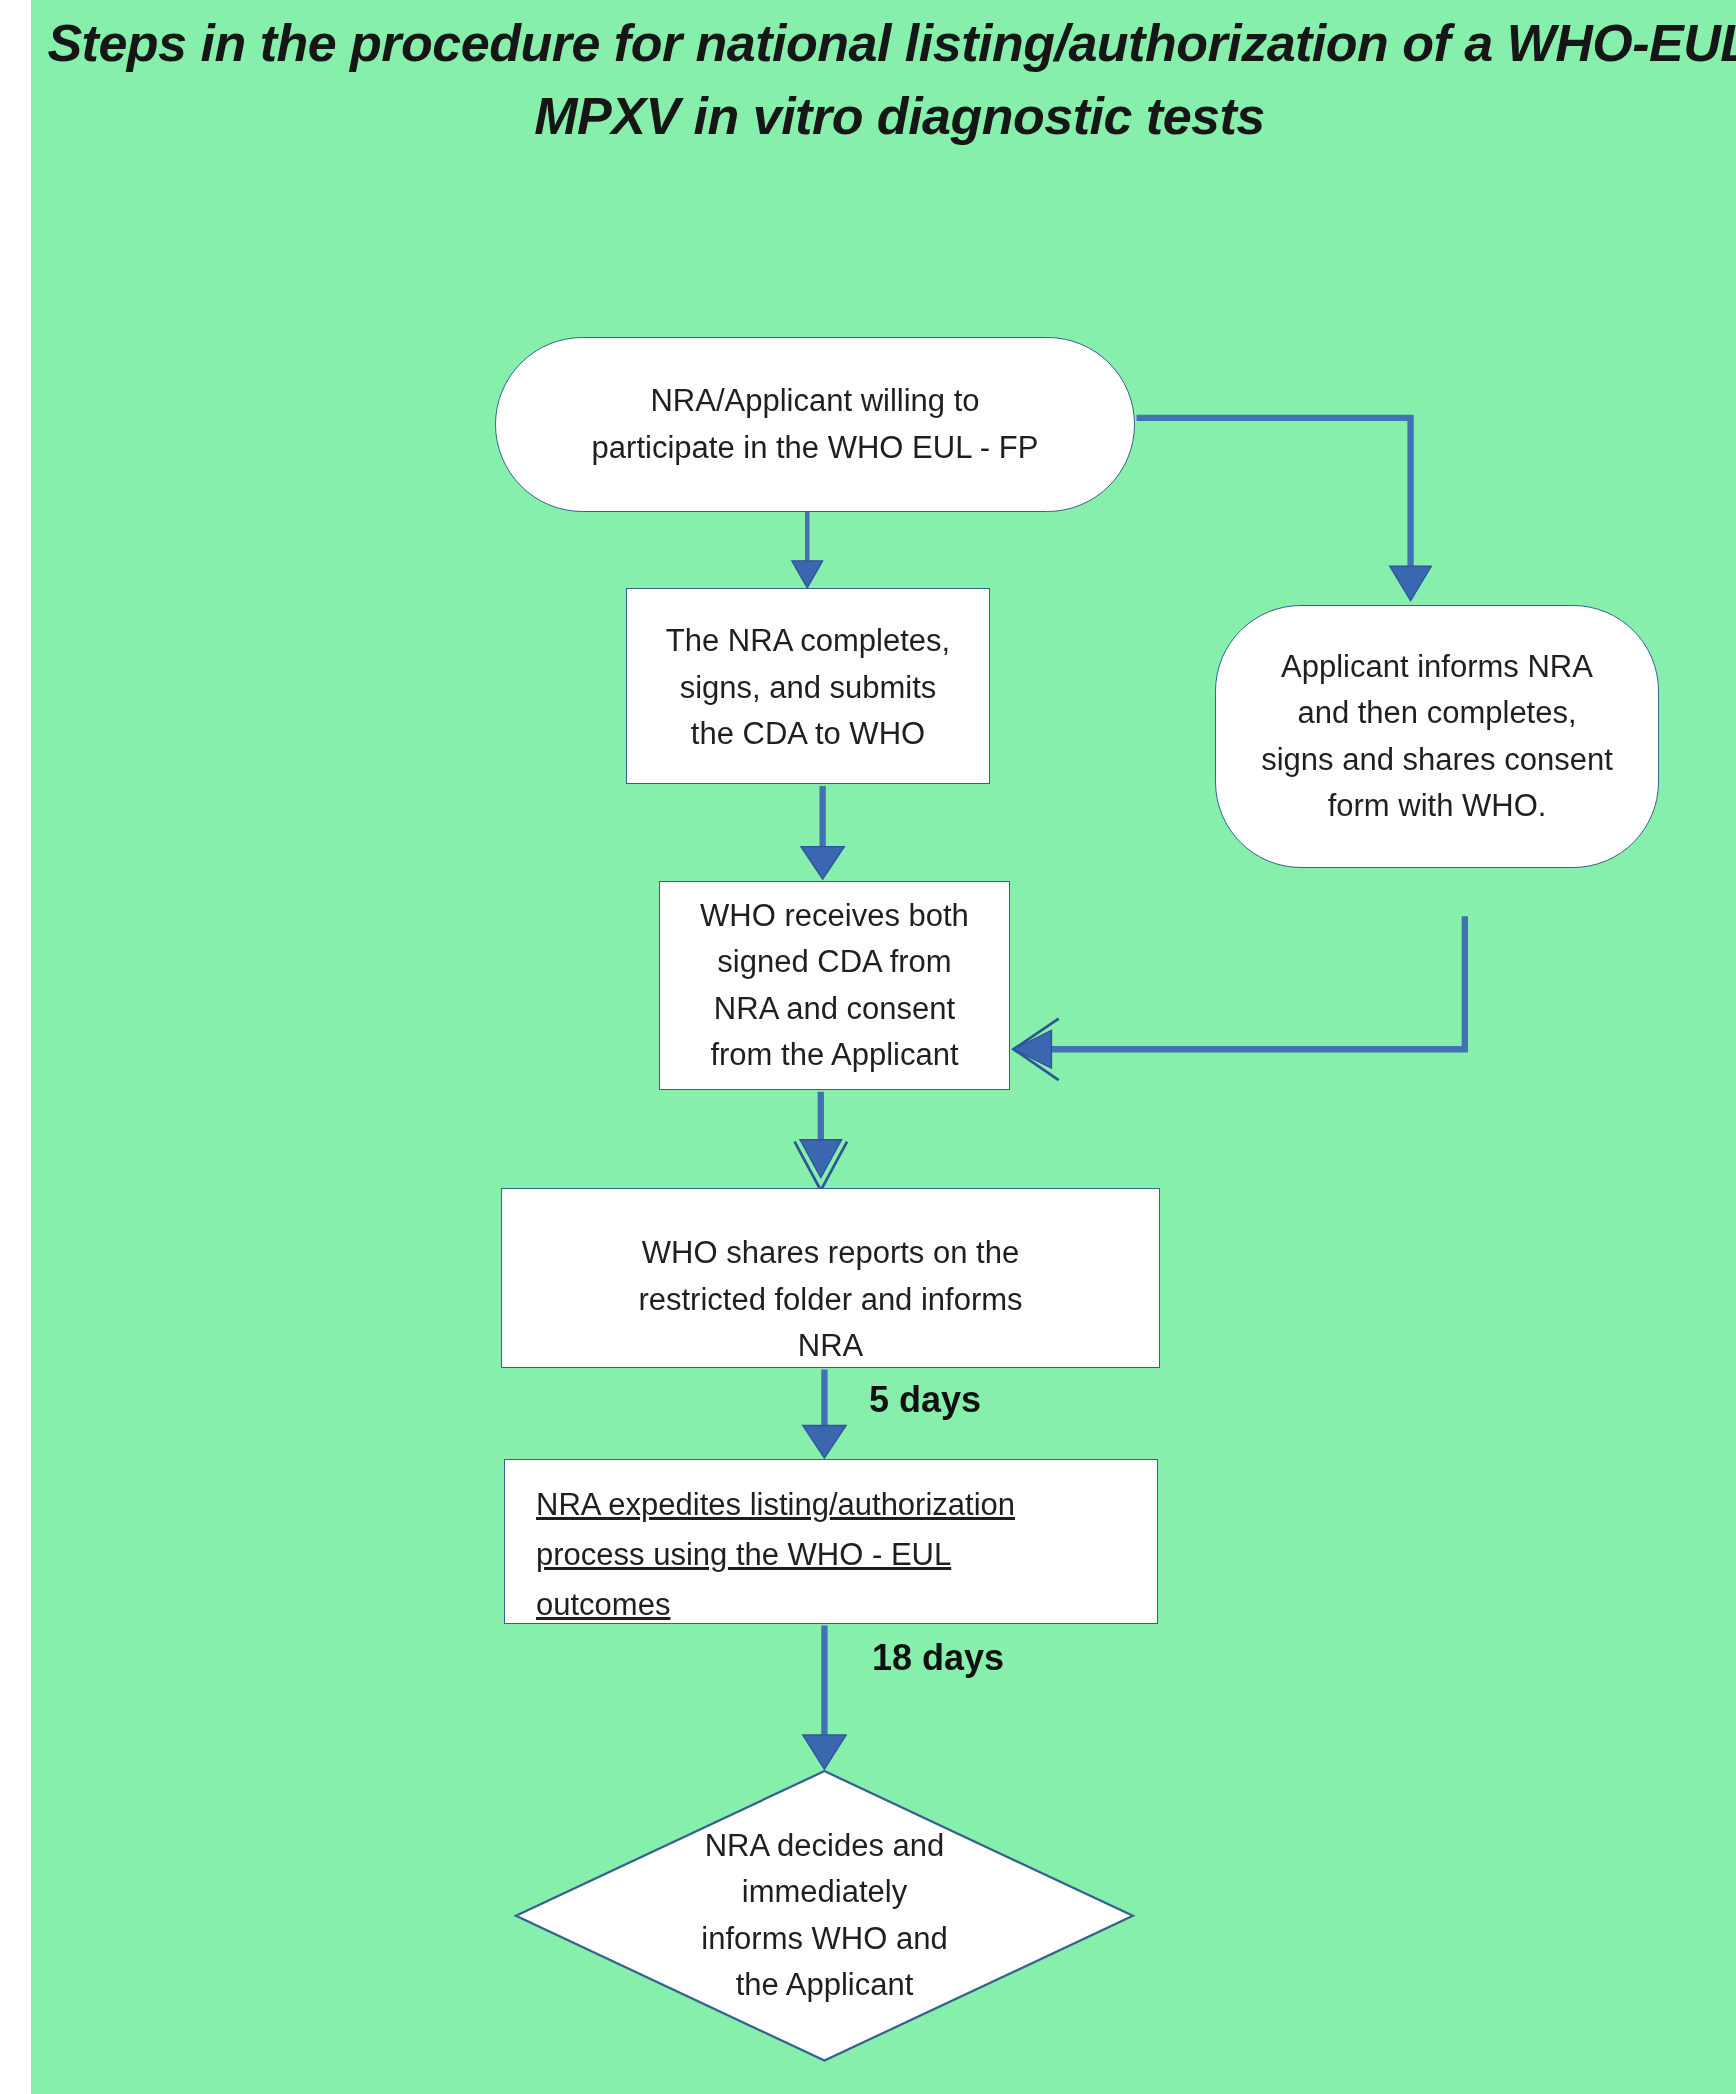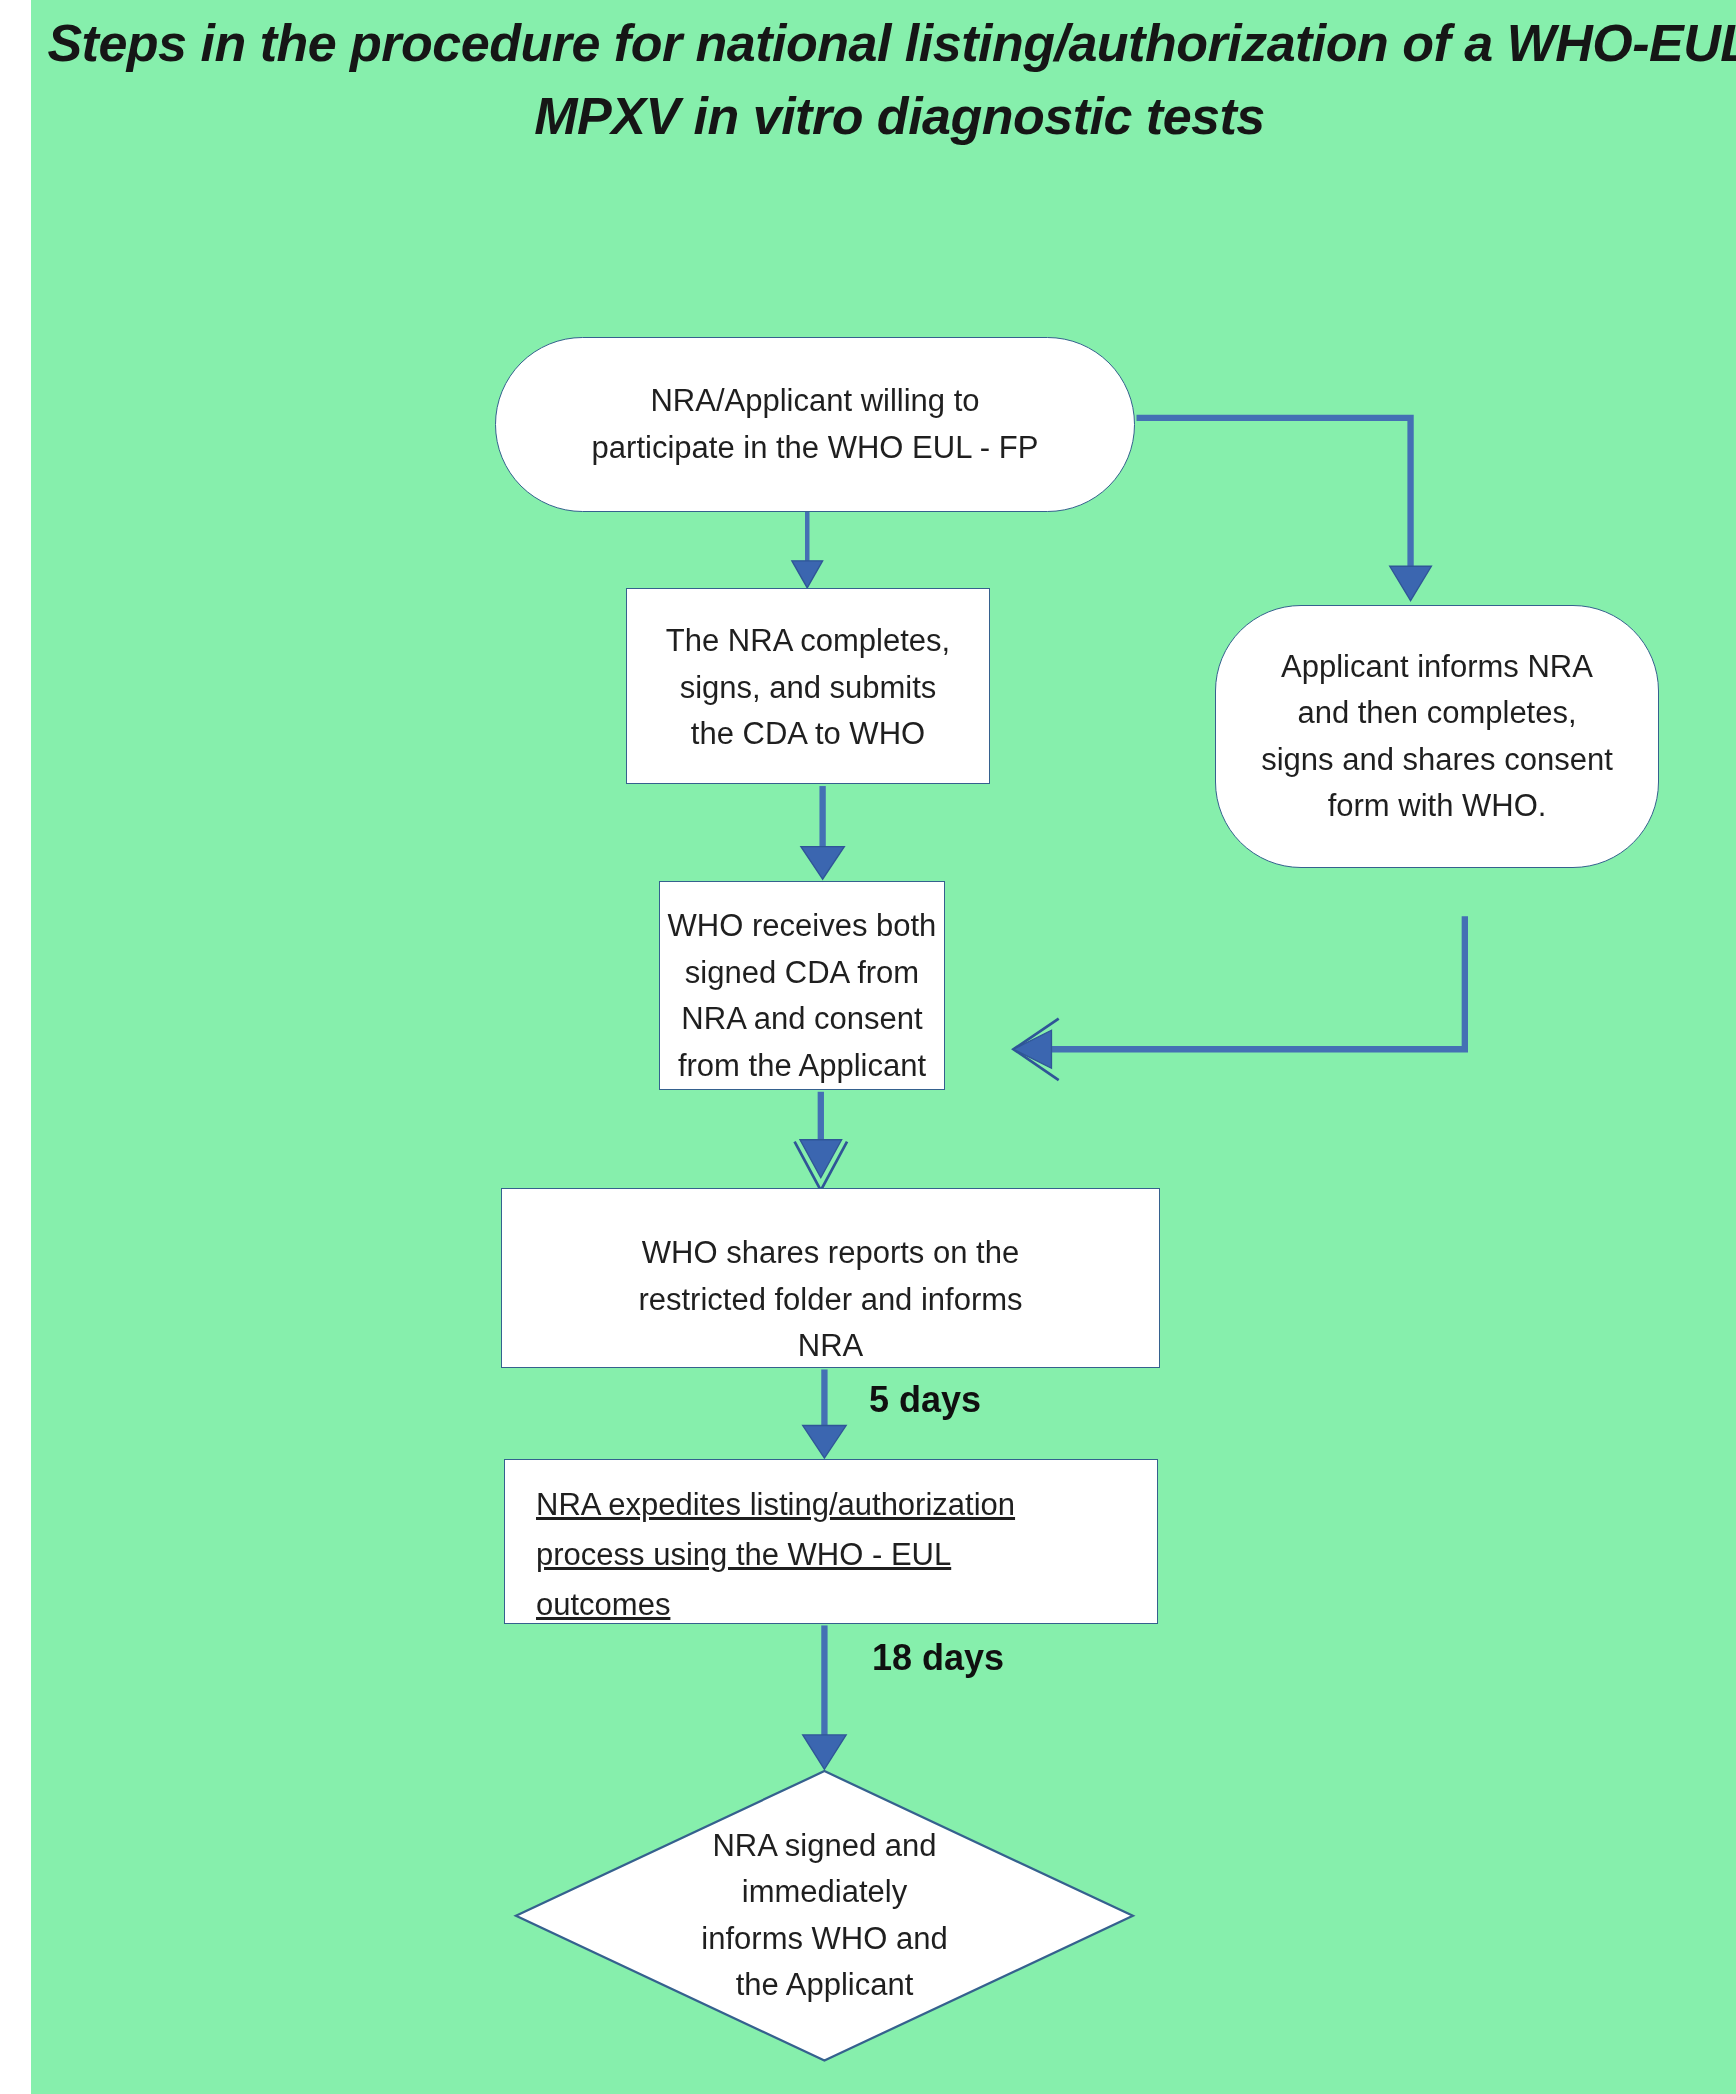--- a/index.html
+++ b/index.html
@@ -38,21 +38,21 @@
     display: flex;
     justify-content: center;
     color: #1f1f1f;
     font-size: 31px;
     line-height: 1.5;
   }
   .node .txt { white-space: pre-line; text-align: center; }
   #node-start      { left: 464px;  top: 337px;  width: 640px; height: 175px; border-radius: 88px; align-items: center; }
   #node-nra-cda    { left: 595px;  top: 588px;  width: 364px; height: 196px; align-items: flex-start; padding-top: 29px; }
   #node-applicant  { left: 1184px; top: 605px;  width: 444px; height: 263px; border-radius: 86px; align-items: center; }
-  #node-who-recv   { left: 628px;  top: 881px;  width: 286px; height: 209px; align-items: flex-end; }
+  #node-who-recv   { left: 628px;  top: 881px;  width: 351px; height: 209px; align-items: center; }
   #node-who-share  { left: 470px;  top: 1188px; width: 659px; height: 180px; align-items: flex-start; padding-top: 41px; }
   #node-expedite   { left: 473px;  top: 1459px; width: 654px; height: 165px; align-items: flex-start; justify-content: flex-start; padding: 20px 22px 0 31px; line-height: 1.62; text-decoration: underline; }
   #node-expedite .txt { text-align: left; }
   #node-decision-label {
     position: absolute;
     left: 635px; top: 1807px; width: 317px; height: 217px;
     display: flex; align-items: center; justify-content: center;
     color: #1f1f1f; font-size: 31px; line-height: 1.5;
   }
   #node-decision-label .txt { white-space: pre-line; text-align: center; }
@@ -146,21 +146,21 @@
 NRA</span>
   </div>
 
   <div class="node" id="node-expedite">
     <span class="txt">NRA expedites listing/authorization
 process using the WHO - EUL
 outcomes</span>
   </div>
 
   <div id="node-decision-label">
-    <span class="txt">NRA signed and
+    <span class="txt">NRA decides and
 immediately
 informs WHO and
 the Applicant</span>
   </div>
 
   <div class="edge-label" id="label-5-days">5 days</div>
   <div class="edge-label" id="label-15-days">18 days</div>
 
 </div>
 

